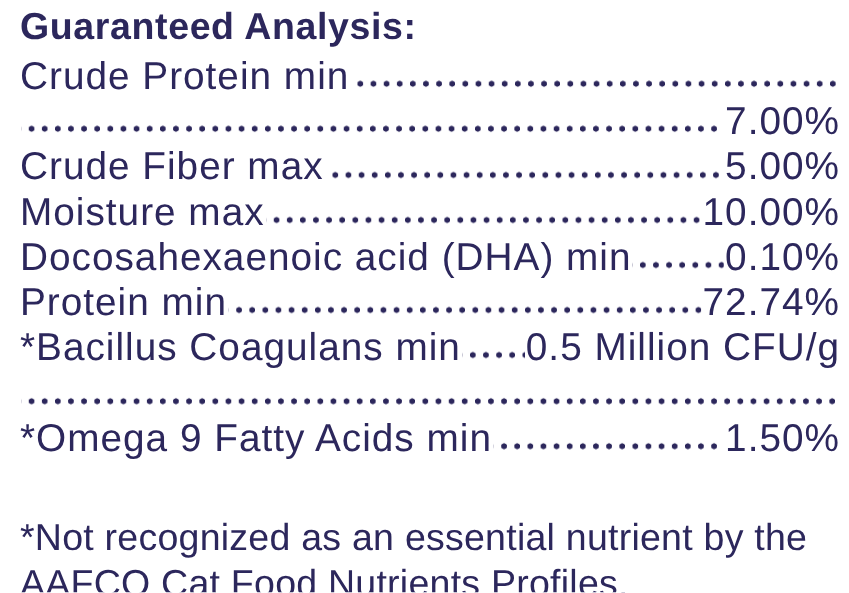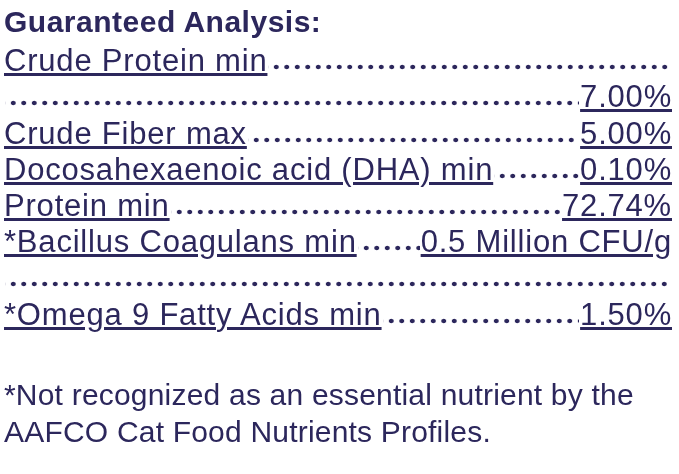--- a/index.html
+++ b/index.html
@@ -6,38 +6,37 @@
   * { margin: 0; padding: 0; box-sizing: border-box; }
   html, body { background: #fff; }
   .page {
     position: relative;
     width: 679px;
     height: 474px;
     overflow: hidden;
     background: var(--bg);
     color: var(--ink);
     font-family: "Liberation Sans", sans-serif;
-    padding: 5px 7px 0 4px;
+    padding: 5px 7px 0 16px;
   }
   .section-title {
     font-size: 30px;
     font-weight: 700;
     letter-spacing: 0.5px;
     line-height: 34px;
     margin-bottom: 4px;
   }
   .rows { display: block; }
   .row {
     display: flex;
-    align-items: flex-end;
+    align-items: flex-start;
     height: 36.2px;
     font-size: 31px;
     letter-spacing: 0.8px;
     white-space: nowrap;
-    text-decoration: underline;
   }
   .row .lbl { flex: 0 0 auto; }
   .row .val { flex: 0 0 auto; }
   .row .dots {
     flex: 1 1 auto;
     align-self: stretch;
     margin: 0 1px;
     min-width: 12px;
     background-image: radial-gradient(circle, var(--ink) 2.1px, rgba(0,0,0,0) 2.6px);
     background-size: 10.5px 10px;
@@ -69,20 +68,25 @@
       <span class="dots"></span>
       <span class="val">7.00%</span>
     </div>
 
     <div class="row">
       <span class="lbl">Crude Fiber max</span>
       <span class="dots"></span>
       <span class="val">5.00%</span>
     </div>
 
+    <div class="row">
+      <span class="lbl">Moisture max</span>
+      <span class="dots"></span>
+      <span class="val">10.00%</span>
+    </div>
 
     <div class="row">
       <span class="lbl">Docosahexaenoic acid (DHA) min</span>
       <span class="dots"></span>
       <span class="val">0.10%</span>
     </div>
 
     <div class="row">
       <span class="lbl">Protein min</span>
       <span class="dots"></span>

